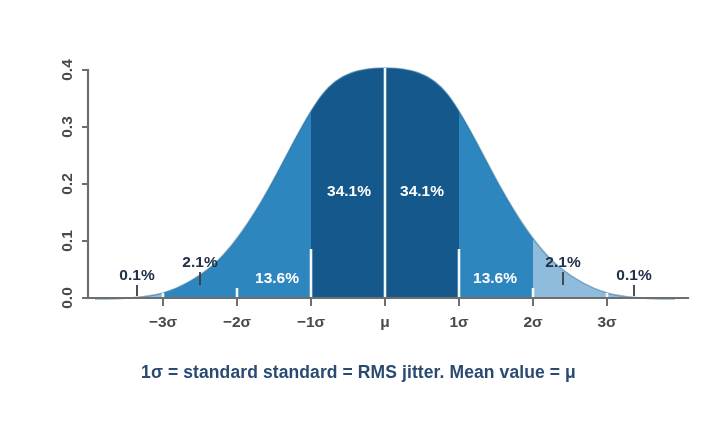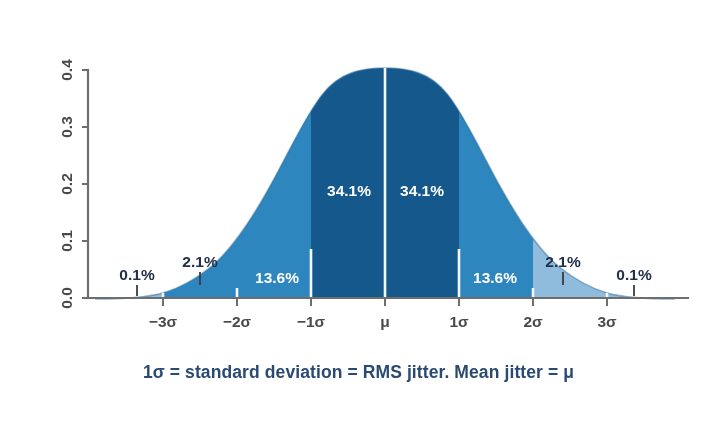--- a/index.html
+++ b/index.html
@@ -195,15 +195,15 @@
 
     <g>
       <text class="pct-outer" x="137" y="280" text-anchor="middle">0.1%</text>
       <text class="pct-outer" x="200" y="267" text-anchor="middle">2.1%</text>
       <text class="pct-outer" x="563" y="267" text-anchor="middle">2.1%</text>
       <text class="pct-outer" x="634" y="280" text-anchor="middle">0.1%</text>
     </g>
 
   </svg>
 
-  <div class="caption">1σ = standard deviation = RMS jitter. Mean jitter = μ</div>
+  <div class="caption">1σ = standard standard = RMS jitter. Mean value = μ</div>
 
 </div>
 
 </body></html>

